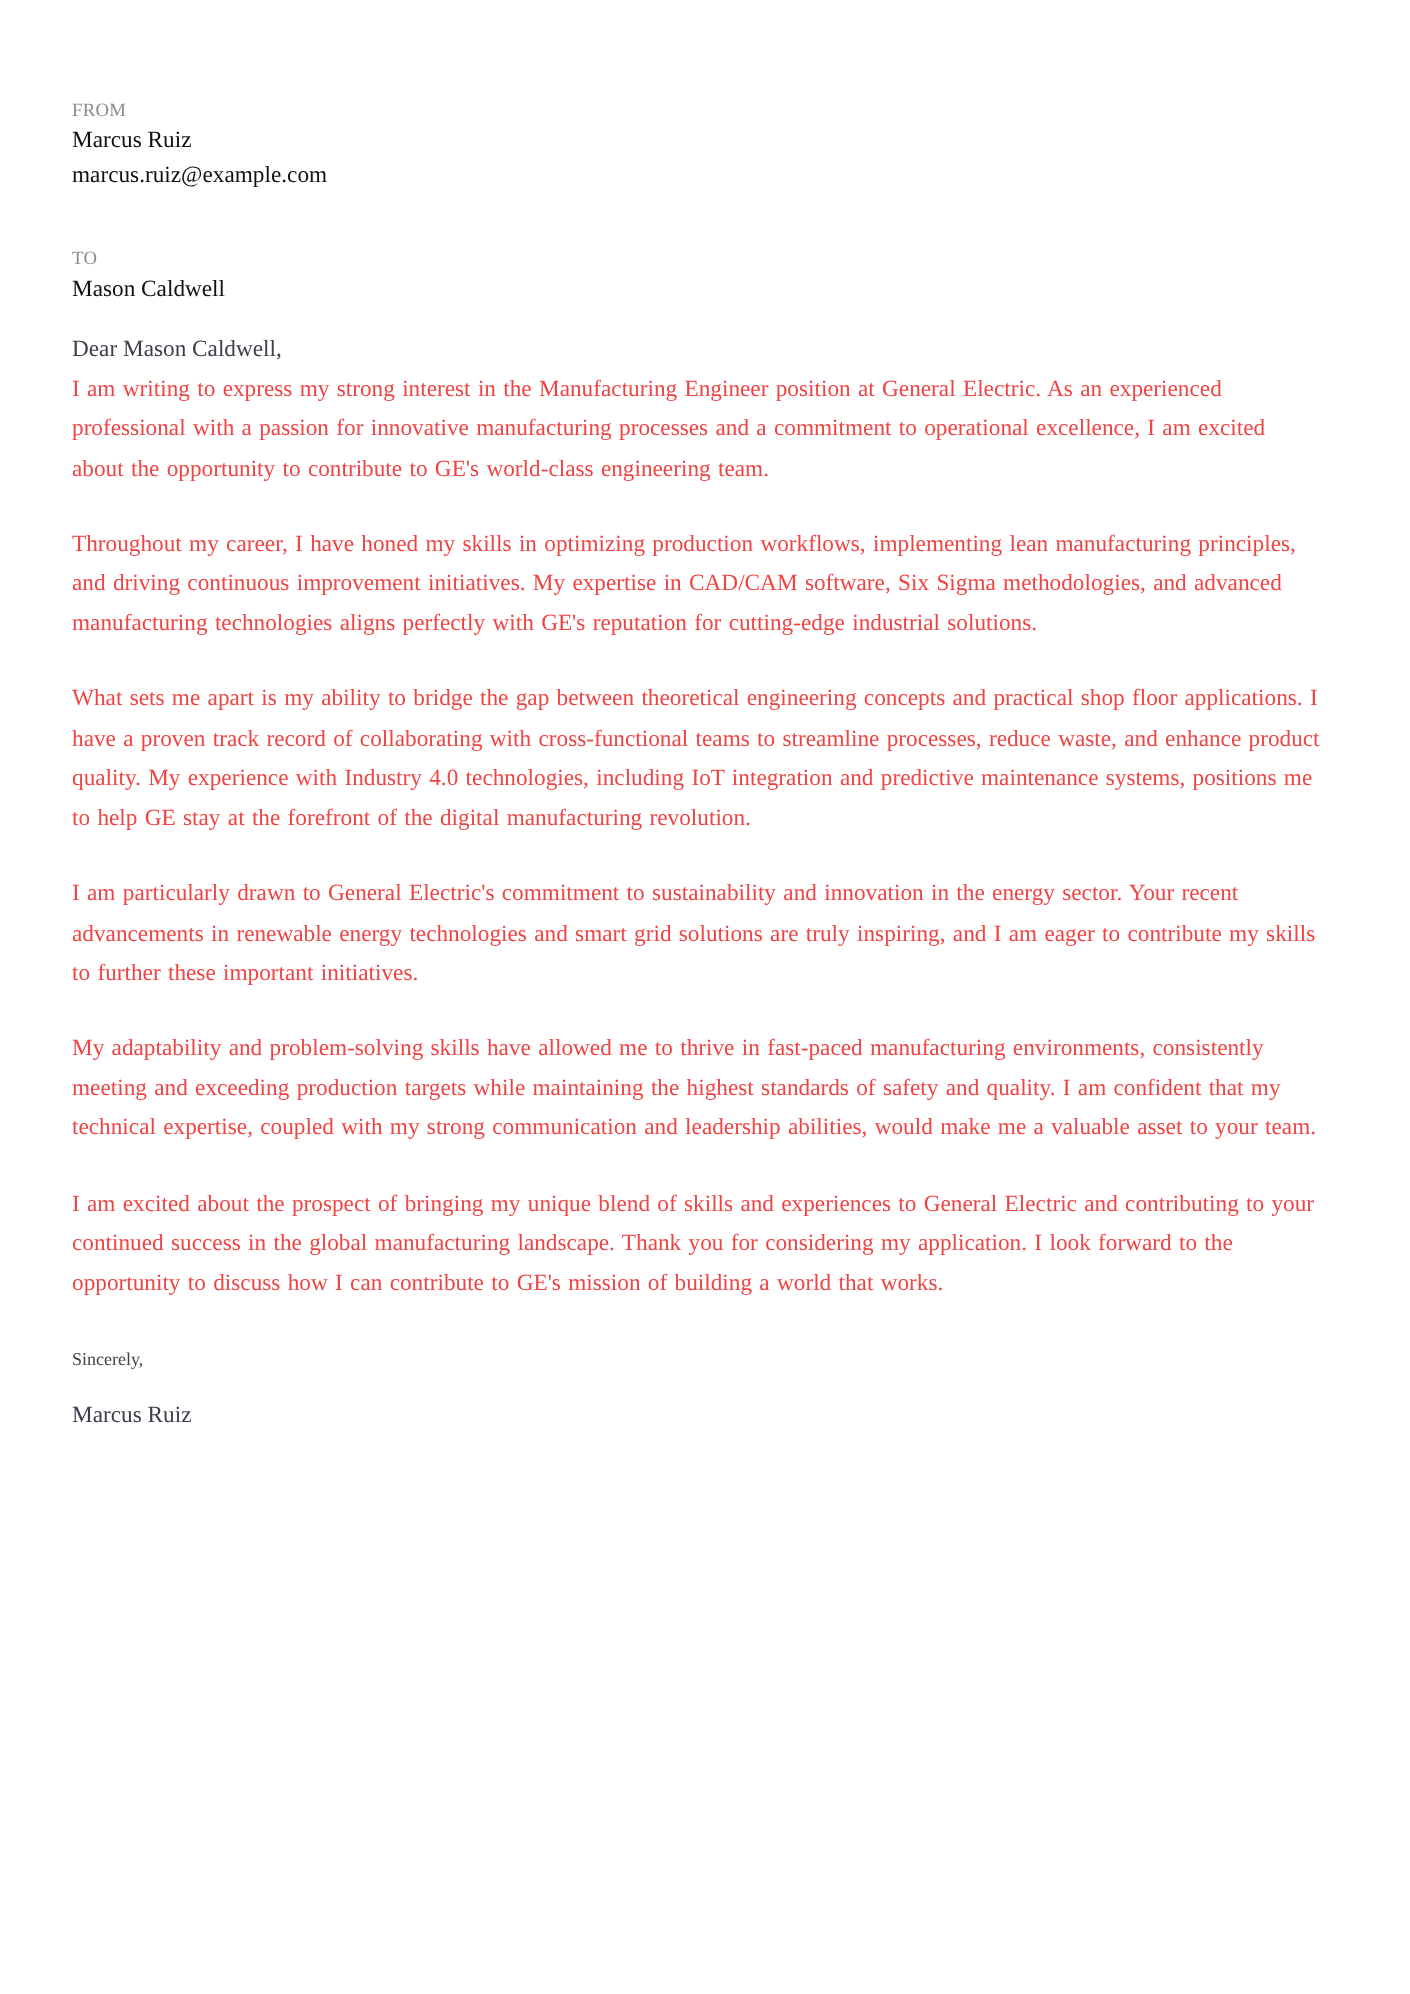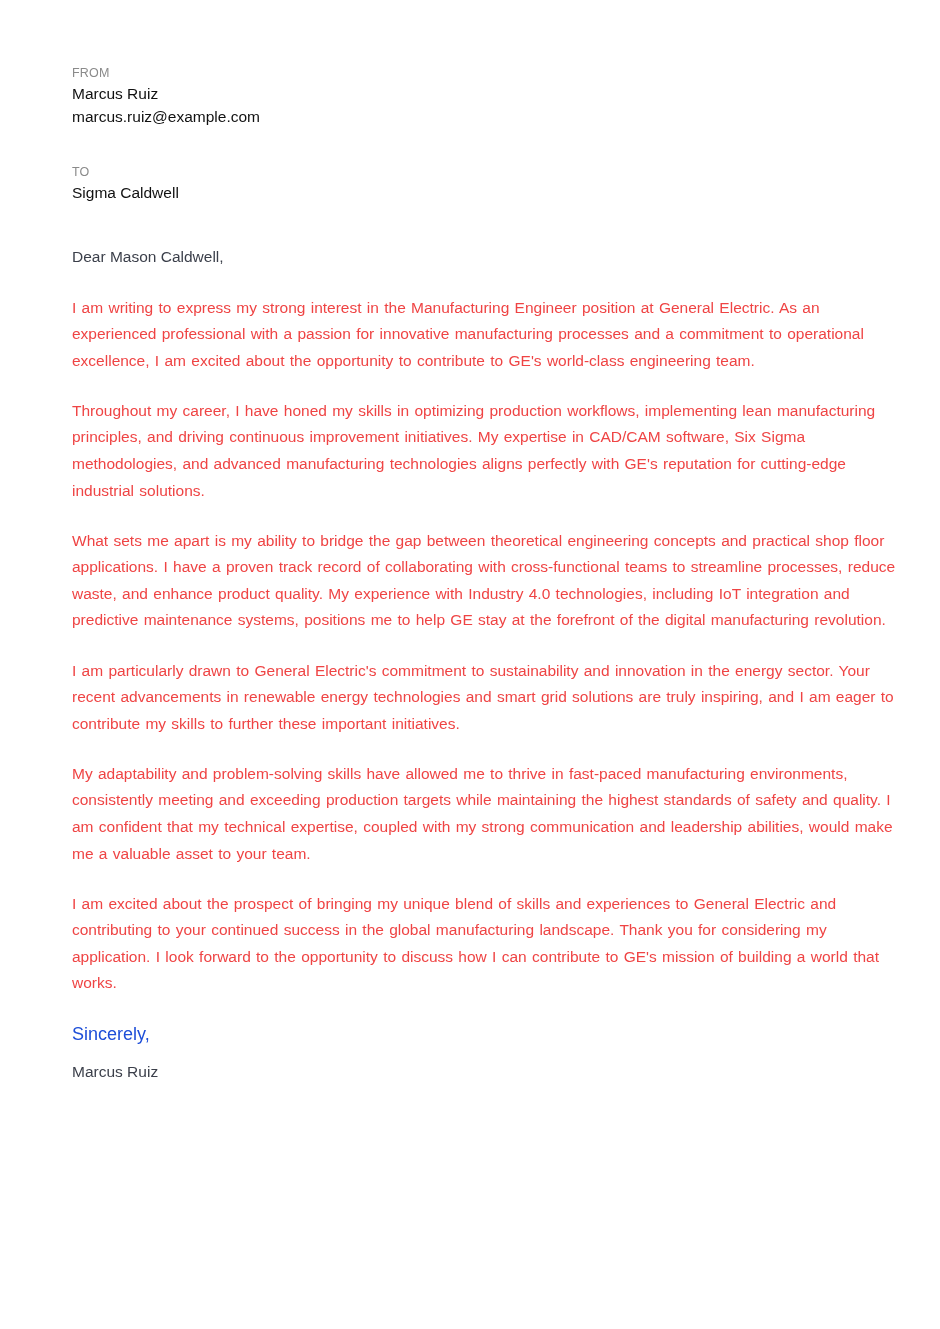--- a/index.html
+++ b/index.html
@@ -9,56 +9,56 @@
     }
     body {
       width: 940px;
       height: 1329px;
       position: relative;
       overflow: hidden;
       font-family: "Liberation Sans", "DejaVu Sans", sans-serif;
     }
     .page {
       position: absolute;
-      left: 72px;
+      left: 48px;
       top: 66px;
       width: 834px;
+      font-family: Liberation Serif, serif;
     }
     .label {
       font-size: 12.5px;
       color: #8a8a8a;
       letter-spacing: 0.2px;
       line-height: 15px;
       height: 15px;
       margin-bottom: 1px;
     }
     .contact-line {
       font-size: 15.5px;
       color: #111111;
       line-height: 23px;
       height: 23px;
     }
     .block-from { margin-bottom: 37px; }
-    .block-to { margin-bottom: 40px; }
+    .block-to { margin-bottom: 16px; }
     .salutation {
       font-size: 15.5px;
       color: #3b3f4a;
       line-height: 26.5px;
-      margin-bottom: 24px;
     }
     .para {
       font-size: 15.5px;
       color: #ef4444;
       line-height: 26.6px;
       margin: 0 0 23.5px 0;
       word-spacing: 1px;
     }
     .closing {
-      font-size: 18px;
-      color: #1d4ed8;
+      font-size: 12px;
+      color: #404040;
       line-height: 26.5px;
       margin-bottom: 12px;
     }
     .signature {
       font-size: 15.5px;
       color: #3b3f4a;
       line-height: 26.5px;
     }
   </style>
 </head>
@@ -67,21 +67,21 @@
 <div class="page">
 
   <div class="block-from">
     <div class="label">FROM</div>
     <div class="contact-line">Marcus Ruiz</div>
     <div class="contact-line">marcus.ruiz@example.com</div>
   </div>
 
   <div class="block-to">
     <div class="label">TO</div>
-    <div class="contact-line">Sigma Caldwell</div>
+    <div class="contact-line">Mason Caldwell</div>
   </div>
 
   <div class="salutation">Dear Mason Caldwell,</div>
 
   <p class="para">I am writing to express my strong interest in the Manufacturing Engineer position at General Electric. As an experienced professional with a passion for innovative manufacturing processes and a commitment to operational excellence, I am excited about the opportunity to contribute to GE's world-class engineering team.</p>
   <p class="para">Throughout my career, I have honed my skills in optimizing production workflows, implementing lean manufacturing principles, and driving continuous improvement initiatives. My expertise in CAD/CAM software, Six Sigma methodologies, and advanced manufacturing technologies aligns perfectly with GE's reputation for cutting-edge industrial solutions.</p>
   <p class="para">What sets me apart is my ability to bridge the gap between theoretical engineering concepts and practical shop floor applications. I have a proven track record of collaborating with cross-functional teams to streamline processes, reduce waste, and enhance product quality. My experience with Industry 4.0 technologies, including IoT integration and predictive maintenance systems, positions me to help GE stay at the forefront of the digital manufacturing revolution.</p>
   <p class="para">I am particularly drawn to General Electric's commitment to sustainability and innovation in the energy sector. Your recent advancements in renewable energy technologies and smart grid solutions are truly inspiring, and I am eager to contribute my skills to further these important initiatives.</p>
   <p class="para">My adaptability and problem-solving skills have allowed me to thrive in fast-paced manufacturing environments, consistently meeting and exceeding production targets while maintaining the highest standards of safety and quality. I am confident that my technical expertise, coupled with my strong communication and leadership abilities, would make me a valuable asset to your team.</p>
   <p class="para">I am excited about the prospect of bringing my unique blend of skills and experiences to General Electric and contributing to your continued success in the global manufacturing landscape. Thank you for considering my application. I look forward to the opportunity to discuss how I can contribute to GE's mission of building a world that works.</p>

